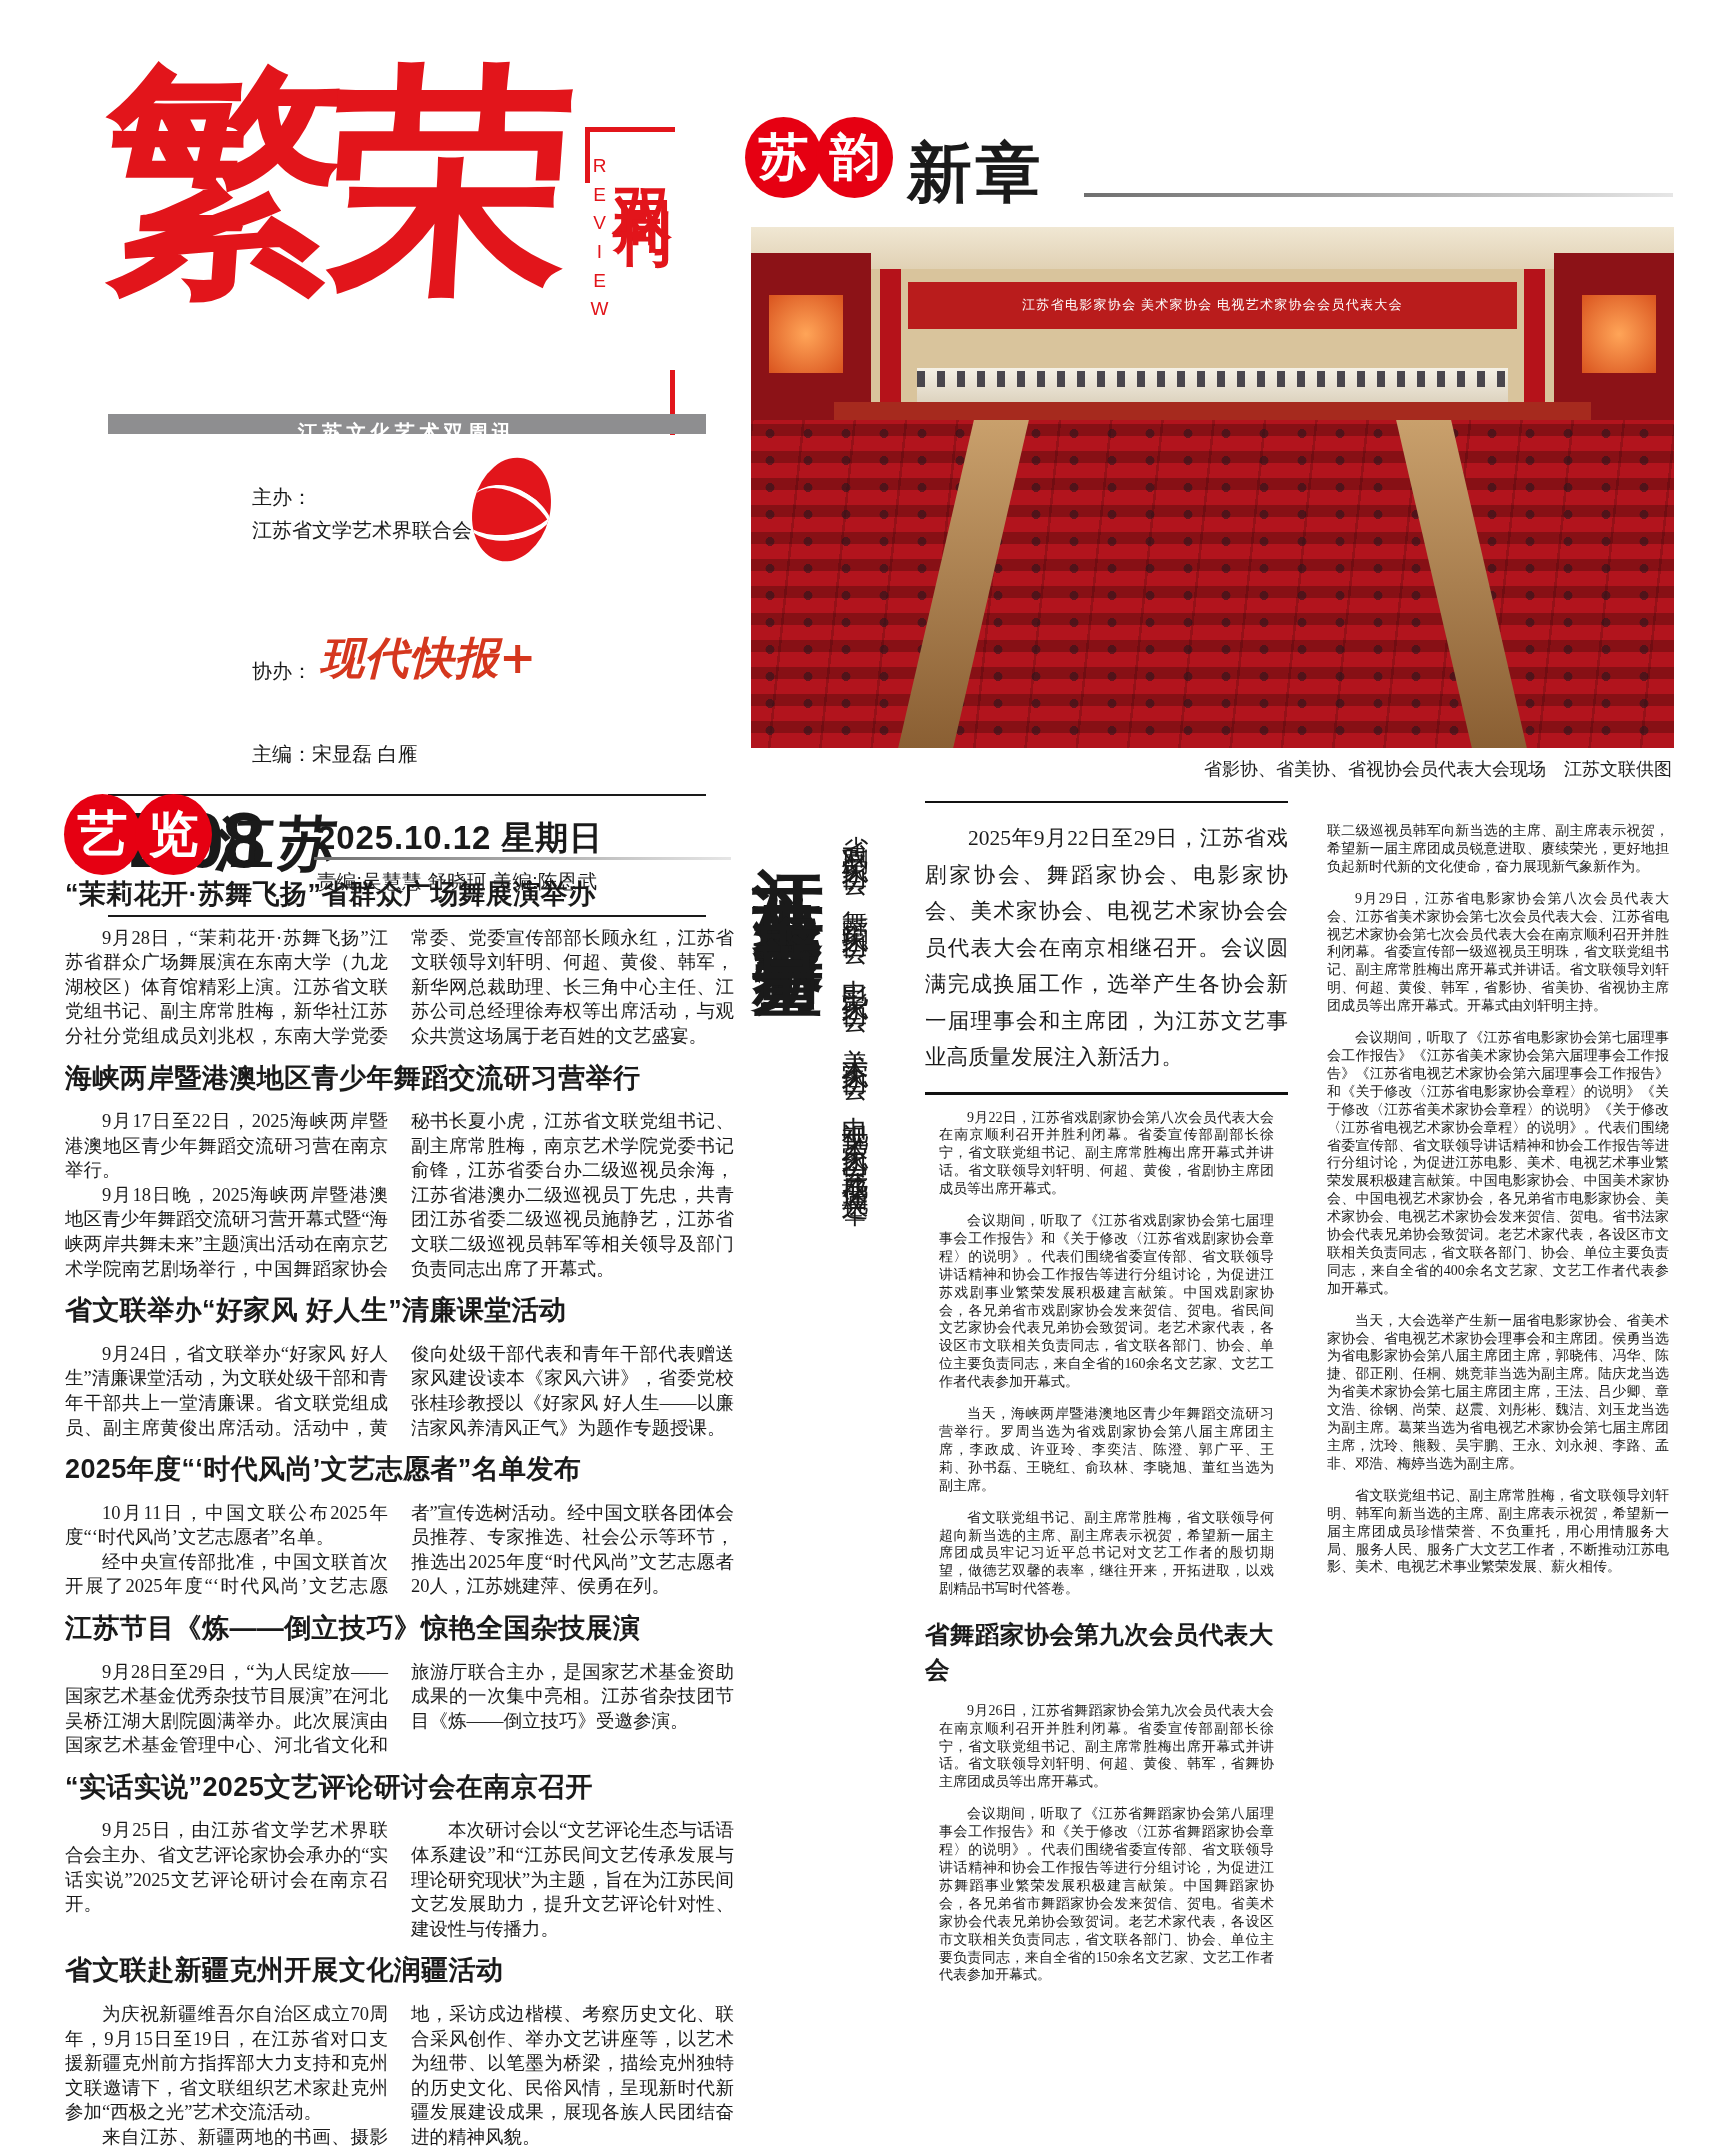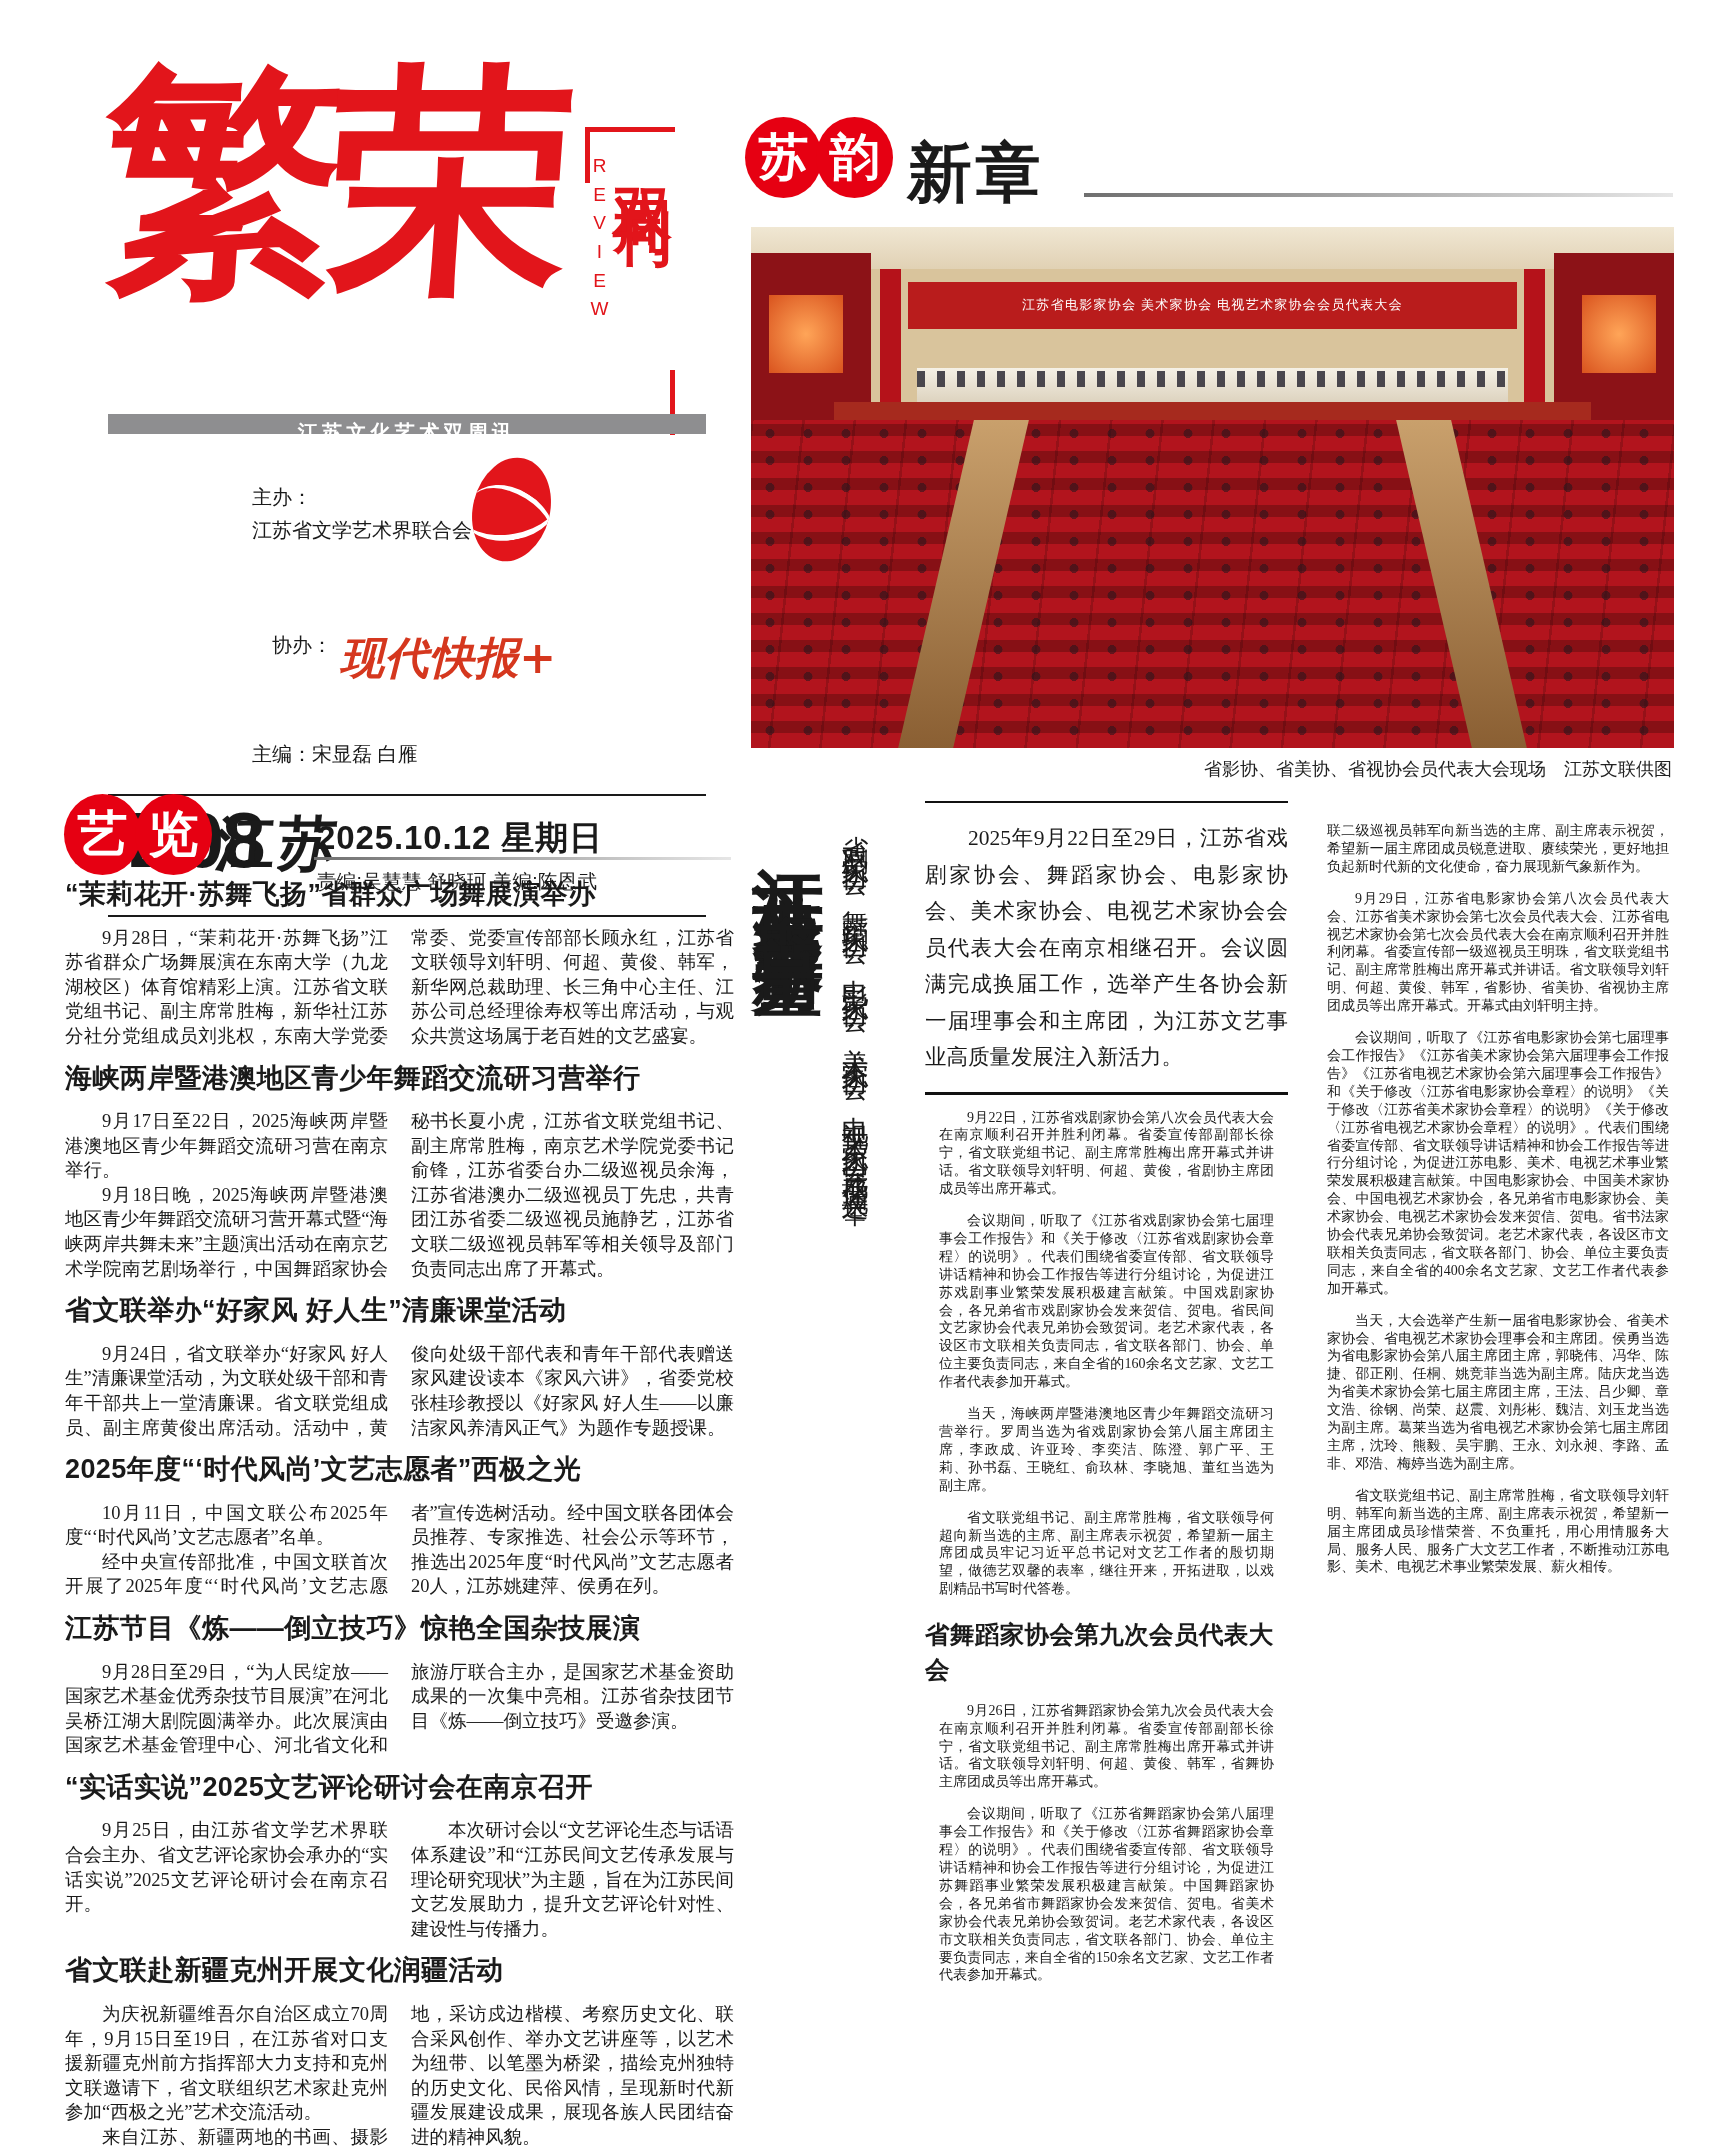--- a/index.html
+++ b/index.html
@@ -19,21 +19,21 @@
   #tagline-bar{left:108px;top:414px;width:598px;height:20px;background:#8e8e90;color:#ffffff;
                text-align:center;font-size:20px;line-height:37px;letter-spacing:4.3px;font-weight:bold;}
   .mh-label{font-size:20px;line-height:1.65;}
   #organizer-block{left:252px;top:481px;}
   #fed-logo{left:473px;top:457px;width:77px;height:105px;background:#e2151b;border-radius:50%;
             transform:rotate(14deg);overflow:hidden;}
   .swirl1{position:absolute;left:-20%;top:12%;width:130%;height:62%;border-bottom:6px solid #fff;
           border-radius:50%;transform:rotate(-24deg);}
   .swirl2{position:absolute;left:-6%;top:30%;width:120%;height:58%;border-top:5.2px solid #fff;
           border-radius:50%;transform:rotate(18deg);}
-  #coorganizer{left:252px;top:629px;display:flex;align-items:flex-start;gap:7.7px;margin-left:20px;}
+  #coorganizer{left:252px;top:629px;display:flex;align-items:flex-end;gap:7.7px;}
   #coorganizer .val{font-size:44px;color:#d5371e;font-weight:bold;font-style:italic;
                     font-family:"DejaVu Serif",serif;letter-spacing:0.9px;}
   #chief{left:252px;top:741px;font-size:20px;}
   .hrule{background:#1a1a1a;height:2.2px;}
   #pageno{left:126px;top:801px;font-size:78px;font-weight:bold;letter-spacing:-1.7px;line-height:1;}
   #date{left:317px;top:816px;font-size:33px;font-weight:bold;letter-spacing:0.9px;}
   #editors{left:317px;top:868px;font-size:19.4px;letter-spacing:0.4px;}
 
   
   .badge-circle{position:absolute;width:77px;height:81px;border-radius:50%;background:#e60012;
@@ -181,21 +181,21 @@
   </article>
 
   <article class="article">
     <h3>省文联举办“好家风 好人生”清廉课堂活动</h3>
     <div class="body">
       <p>9月24日，省文联举办“好家风 好人生”清廉课堂活动，为文联处级干部和青年干部共上一堂清廉课。省文联党组成员、副主席黄俊出席活动。活动中，黄俊向处级干部代表和青年干部代表赠送家风建设读本《家风六讲》，省委党校张桂珍教授以《好家风 好人生——以廉洁家风养清风正气》为题作专题授课。</p>
     </div>
   </article>
 
   <article class="article">
-    <h3>2025年度“‘时代风尚’文艺志愿者”西极之光</h3>
+    <h3>2025年度“‘时代风尚’文艺志愿者”名单发布</h3>
     <div class="body">
       <p>10月11日，中国文联公布2025年度“‘时代风尚’文艺志愿者”名单。</p>
       <p>经中央宣传部批准，中国文联首次开展了2025年度“‘时代风尚’文艺志愿者”宣传选树活动。经中国文联各团体会员推荐、专家推选、社会公示等环节，推选出2025年度“时代风尚”文艺志愿者20人，江苏姚建萍、侯勇在列。</p>
     </div>
   </article>
 
   <article class="article">
     <h3>江苏节目《炼——倒立技巧》惊艳全国杂技展演</h3>
     <div class="body">
       <p>9月28日至29日，“为人民绽放——国家艺术基金优秀杂技节目展演”在河北吴桥江湖大剧院圆满举办。此次展演由国家艺术基金管理中心、河北省文化和旅游厅联合主办，是国家艺术基金资助成果的一次集中亮相。江苏省杂技团节目《炼——倒立技巧》受邀参演。</p>

